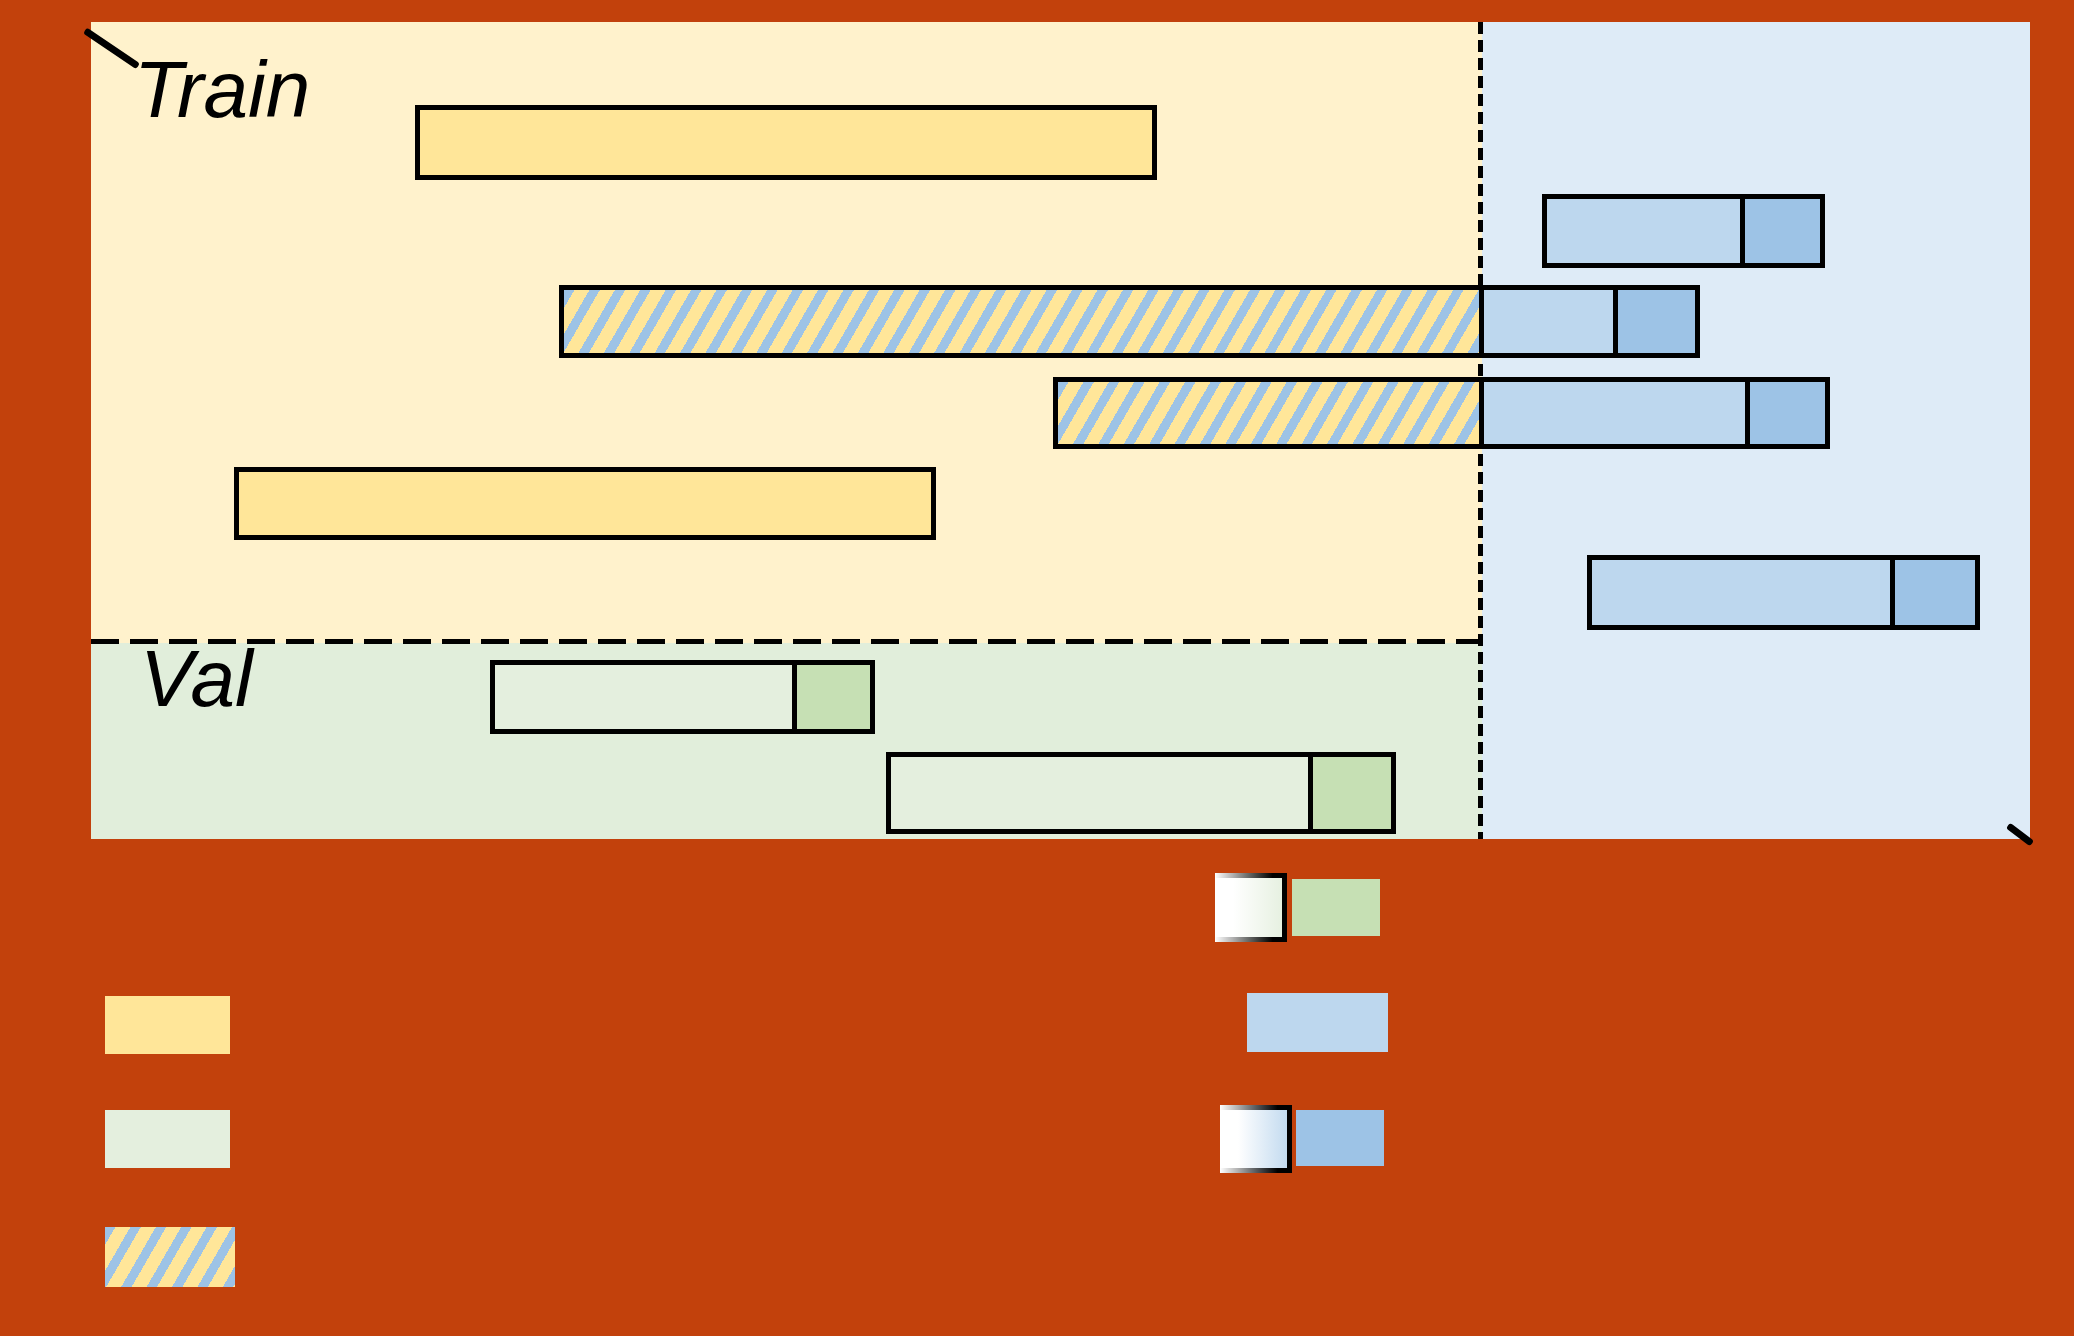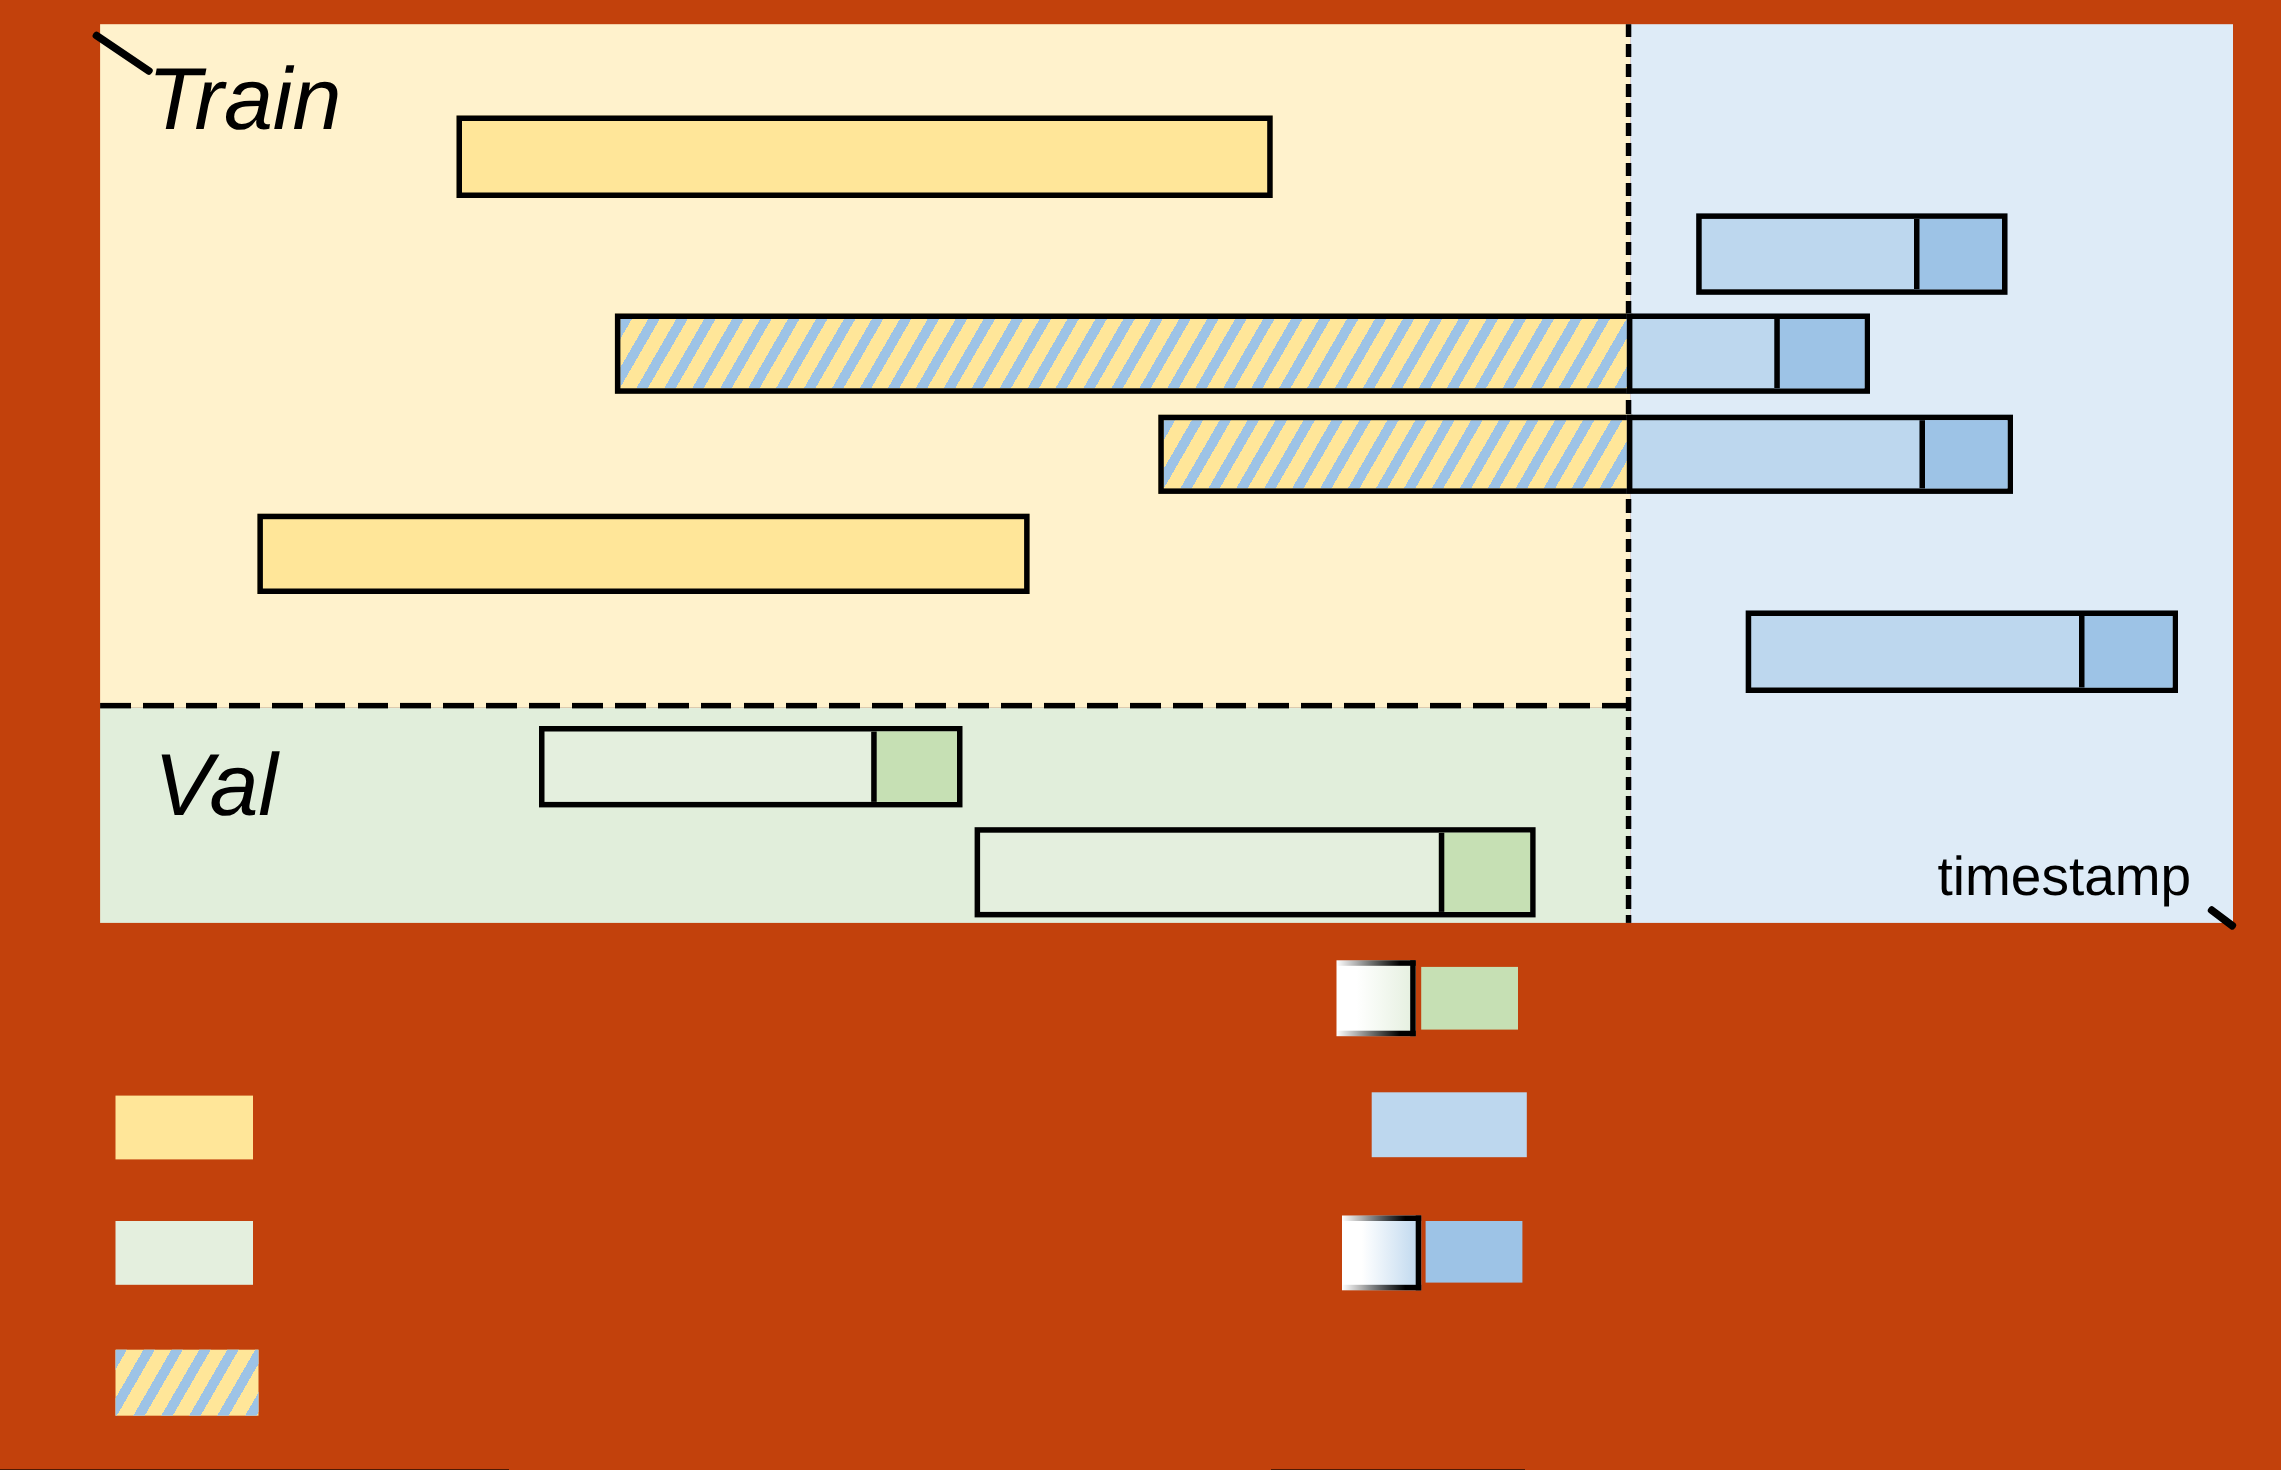--- a/index.html
+++ b/index.html
@@ -29,22 +29,21 @@
   <div class="region" id="val-region" style="left: 91px; top: 643px; width: 1391px; height: 196px; background: rgb(225, 238, 219);"></div>
   <div class="region" id="test-region" style="left: 1482px; top: 22px; width: 548px; height: 817px; background: rgb(222, 235, 247);"></div>
 
   <div class="dashline" id="vertical-dash" style="left: 1478px; top: 22px; width: 5px; height: 817px; background: repeating-linear-gradient(rgb(0, 0, 0) 0px, rgb(0, 0, 0) 12px, transparent 12px, transparent 18px);"></div>
   <div class="dashline" id="horizontal-dash" style="left: 91px; top: 639px; width: 1391px; height: 5px; background: repeating-linear-gradient(90deg, rgb(0, 0, 0) 0px, rgb(0, 0, 0) 28px, transparent 28px, transparent 39px);"></div>
 
   <div class="axis-stroke" id="y-arrow" style="left: 85px; top: 27px; width: 64px; height: 7px; transform: rotate(34deg);"></div>
   <div class="axis-stroke" id="x-arrow" style="left: 2008px; top: 822px; width: 30px; height: 7px; transform: rotate(37deg);"></div>
 
   <div class="zone-label" style="left:134px;top:50px;">Train</div>
-  <div class="zone-label" style="left:140px;top:674px;">Val</div>
-  <div class="axis-label" style="left:1712px;top:772px;width:280px;">timestamp</div>
+  <div class="zone-label" style="left:140px;top:639px;">Val</div>
 
   <div id="bars-layer">
       <div class="bar" style="left: 415px; top: 105px; width: 742px; height: 75px; background: rgb(255, 230, 153);"></div>
       <div class="bar" style="left: 559px; top: 285px; width: 925px; height: 73px; background: repeating-linear-gradient(120deg, rgb(157, 195, 230) 0px, rgb(157, 195, 230) 9px, transparent 9px, transparent 22px), rgb(255, 230, 153);"></div>
       <div class="bar" style="left: 1479px; top: 285px; width: 221px; height: 73px; background: rgb(189, 215, 238);">
         <div class="seg-dark" style="left: 129px; right: 0px; background: rgb(157, 195, 230);"></div>
       </div>
       <div class="bar" style="left: 1053px; top: 377px; width: 431px; height: 72px; background: repeating-linear-gradient(120deg, rgb(157, 195, 230) 0px, rgb(157, 195, 230) 9px, transparent 9px, transparent 22px), rgb(255, 230, 153);"></div>
       <div class="bar" style="left: 1479px; top: 377px; width: 351px; height: 72px; background: rgb(189, 215, 238);">
         <div class="seg-dark" style="left: 261px; right: 0px; background: rgb(157, 195, 230);"></div>

